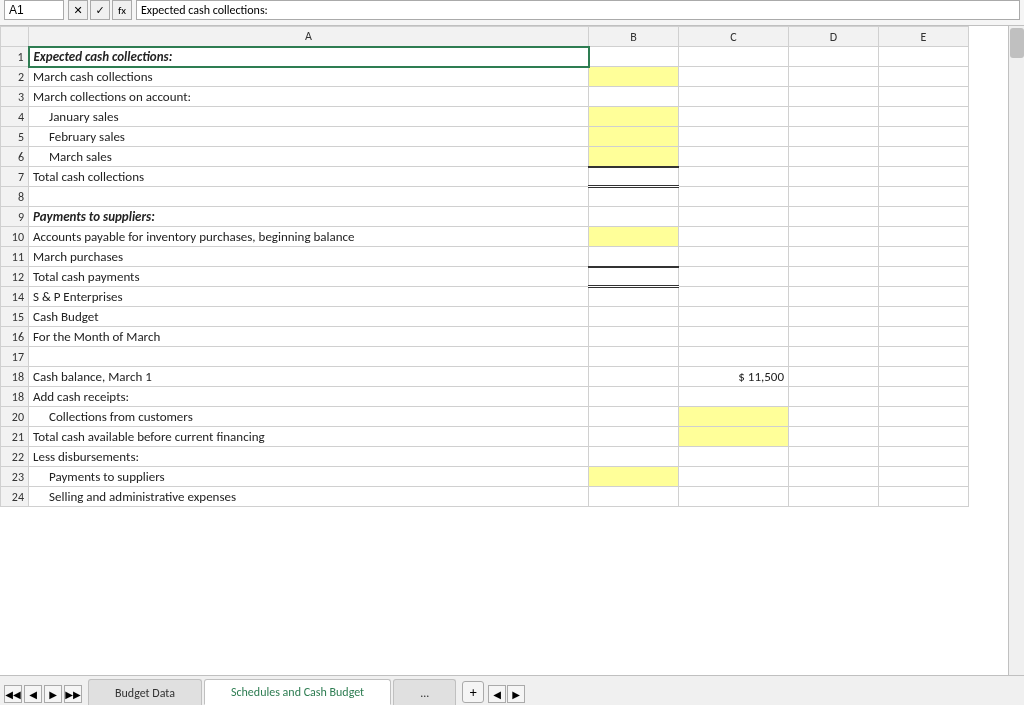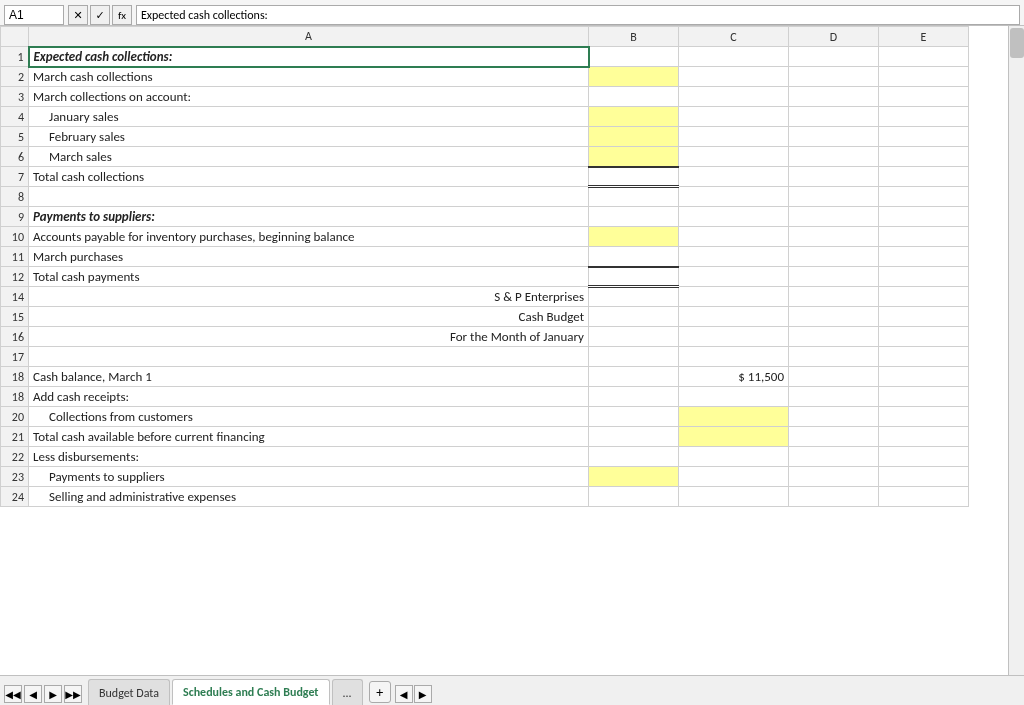--- a/index.html
+++ b/index.html
@@ -9,21 +9,21 @@
       width: 1024px;
       height: 705px;
       display: flex;
       flex-direction: column;
       background: white;
     }
 
     
     .formula-bar {
       display: flex;
-      align-items: flex-end;
+      align-items: flex-start;
       height: 26px;
       background: #f5f5f5;
       border-bottom: 1px solid #c0c0c0;
       padding: 0 4px;
       gap: 4px;
     }
     .cell-ref-box {
       width: 60px;
       height: 20px;
       border: 1px solid #aaa;
@@ -119,21 +119,21 @@
     .cell-yellow {
       background: #ffff99;
     }
 
     .cell-bold-italic {
       font-weight: bold;
       font-style: italic;
     }
 
     .cell-center {
-      text-align: right;
+      text-align: left;
     }
 
     .cell-right {
       text-align: right;
     }
 
     .cell-indent1 {
       padding-left: 20px;
     }
 
@@ -169,39 +169,39 @@
       width: 18px;
       height: 18px;
       border: 1px solid #aaa;
       background: #f5f5f5;
       cursor: pointer;
       display: flex; align-items: center; justify-content: center;
       font-size: 10px;
     }
 
     .sheet-tab {
-      padding: 3px 10px;
+      padding: 3px 26px;
       border: 1px solid #c0c0c0;
       border-bottom: none;
       background: #e0e0e0;
       font-size: 12px;
       cursor: pointer;
       height: 26px;
       display: flex;
       align-items: center;
       color: #333;
       border-radius: 3px 3px 0 0;
       margin-right: 2px;
     }
 
     .sheet-tab-active {
       background: white;
       border-bottom: 1px solid white;
       color: #2e7d52;
-      font-weight: bold;
+      font-weight: normal;
       z-index: 1;
     }
 
     .tab-add-btn {
       width: 22px;
       height: 22px;
       border: 1px solid #aaa;
       background: #f5f5f5;
       cursor: pointer;
       display: flex; align-items: center; justify-content: center;
@@ -381,21 +381,21 @@
             <tr>
               <td class="row-num">15</td>
               <td class="cell cell-center">Cash Budget</td>
               <td class="cell"></td>
               <td class="cell"></td>
               <td class="cell"></td>
               <td class="cell"></td>
             </tr>
             <tr>
               <td class="row-num">16</td>
-              <td class="cell cell-center">For the Month of January</td>
+              <td class="cell cell-center">For the Month of March</td>
               <td class="cell"></td>
               <td class="cell"></td>
               <td class="cell"></td>
               <td class="cell"></td>
             </tr>
             <tr>
               <td class="row-num">17</td>
               <td class="cell"></td>
               <td class="cell"></td>
               <td class="cell"></td>

